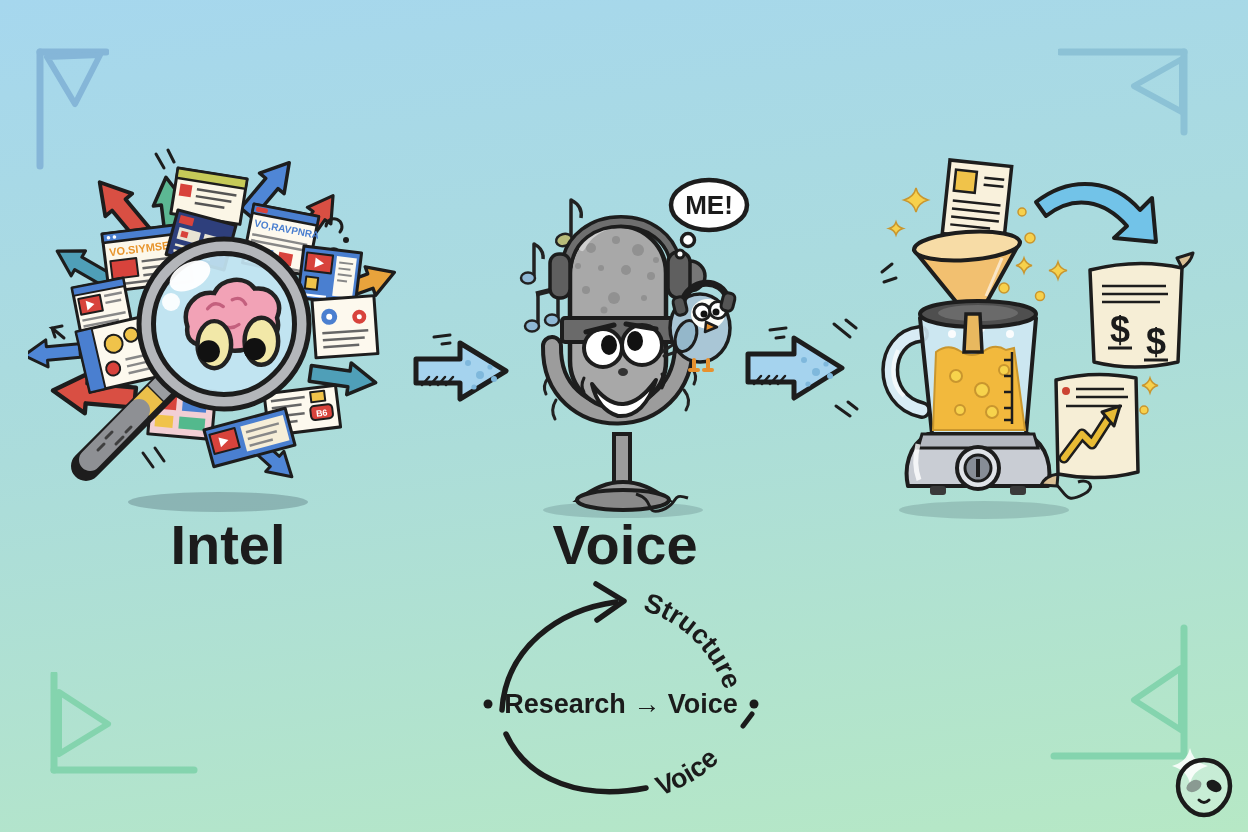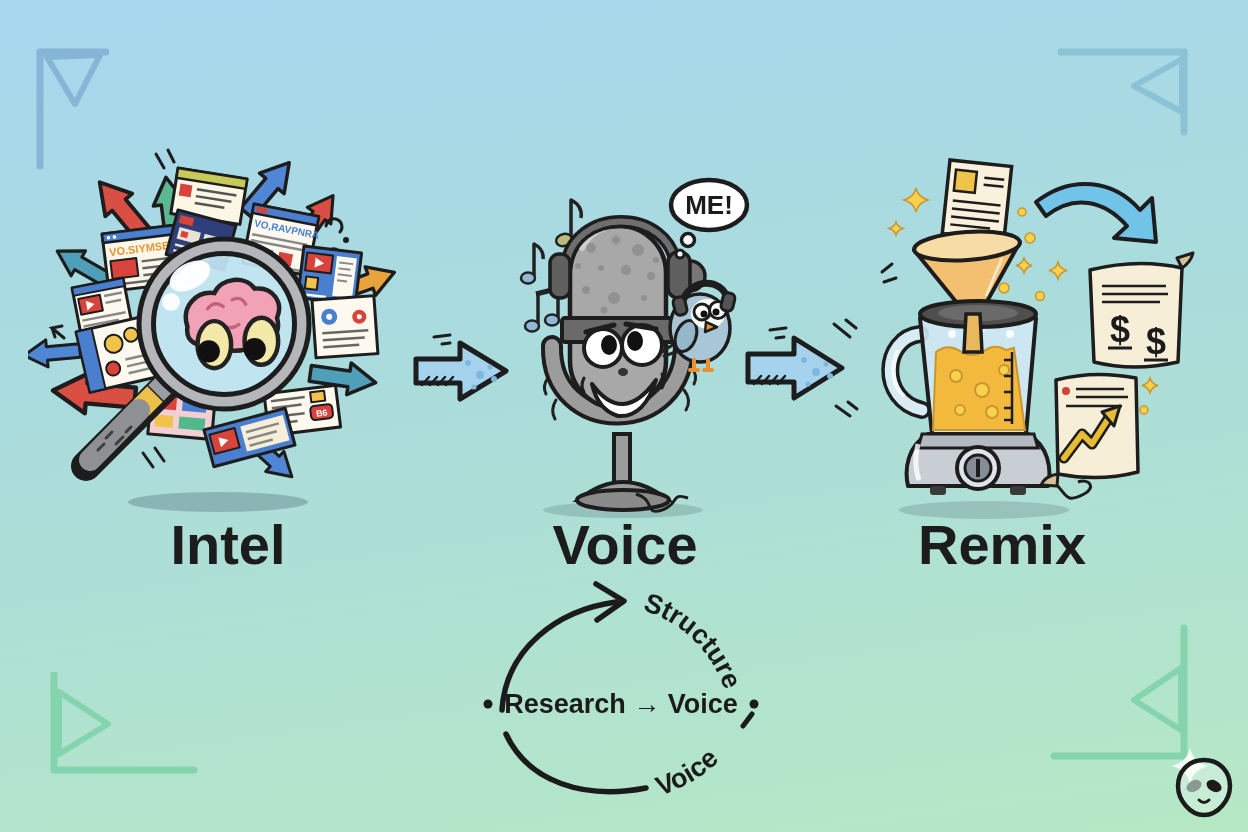--- a/index.html
+++ b/index.html
@@ -504,21 +504,20 @@
           <path d="M22,36 h56"></path>
         </g>
       <path d="M20,88 L38,64 L48,74 L66,46" fill="none" stroke="#1d1d1d" stroke-width="11" stroke-linecap="round" stroke-linejoin="round"></path>
       <path d="M20,88 L38,64 L48,74 L66,46" fill="none" stroke="#e8bb35" stroke-width="6" stroke-linecap="round" stroke-linejoin="round"></path>
       <path d="M58,42 L76,36 L70,56 Z" fill="#e8bb35" stroke="#1d1d1d" stroke-width="3" stroke-linejoin="round"></path>
     </g>
   </svg>
 
   <div class="abs panel-label" style="left:118px;width:220px">Intel</div>
   <div class="abs panel-label" style="left:520px;width:210px">Voice</div>
-  <div class="abs panel-label" style="left:892px;width:220px">Remix</div>
 
   <svg class="abs" style="left:466px;top:576px" width="324" height="240" viewBox="0 0 324 240">
     <defs>
       <path id="cyc-top" d="M176,34 C216,46 244,74 258,112" fill="none"></path>
       <path id="cyc-bot" d="M194,220 C232,207 258,186 270,160" fill="none"></path>
     </defs>
     <path d="M36,134 C40,72 92,34 150,26" fill="none" stroke="#1b1b1b" stroke-width="5.5" stroke-linecap="round"></path>
     <path d="M130,8 L158,25 L131,44" fill="none" stroke="#1b1b1b" stroke-width="5.5" stroke-linecap="round" stroke-linejoin="round"></path>
     <path d="M40,158 C62,206 118,224 180,212" fill="none" stroke="#1b1b1b" stroke-width="5.5" stroke-linecap="round"></path>
     <circle cx="22" cy="128" r="4.5" fill="#1b1b1b"></circle>

